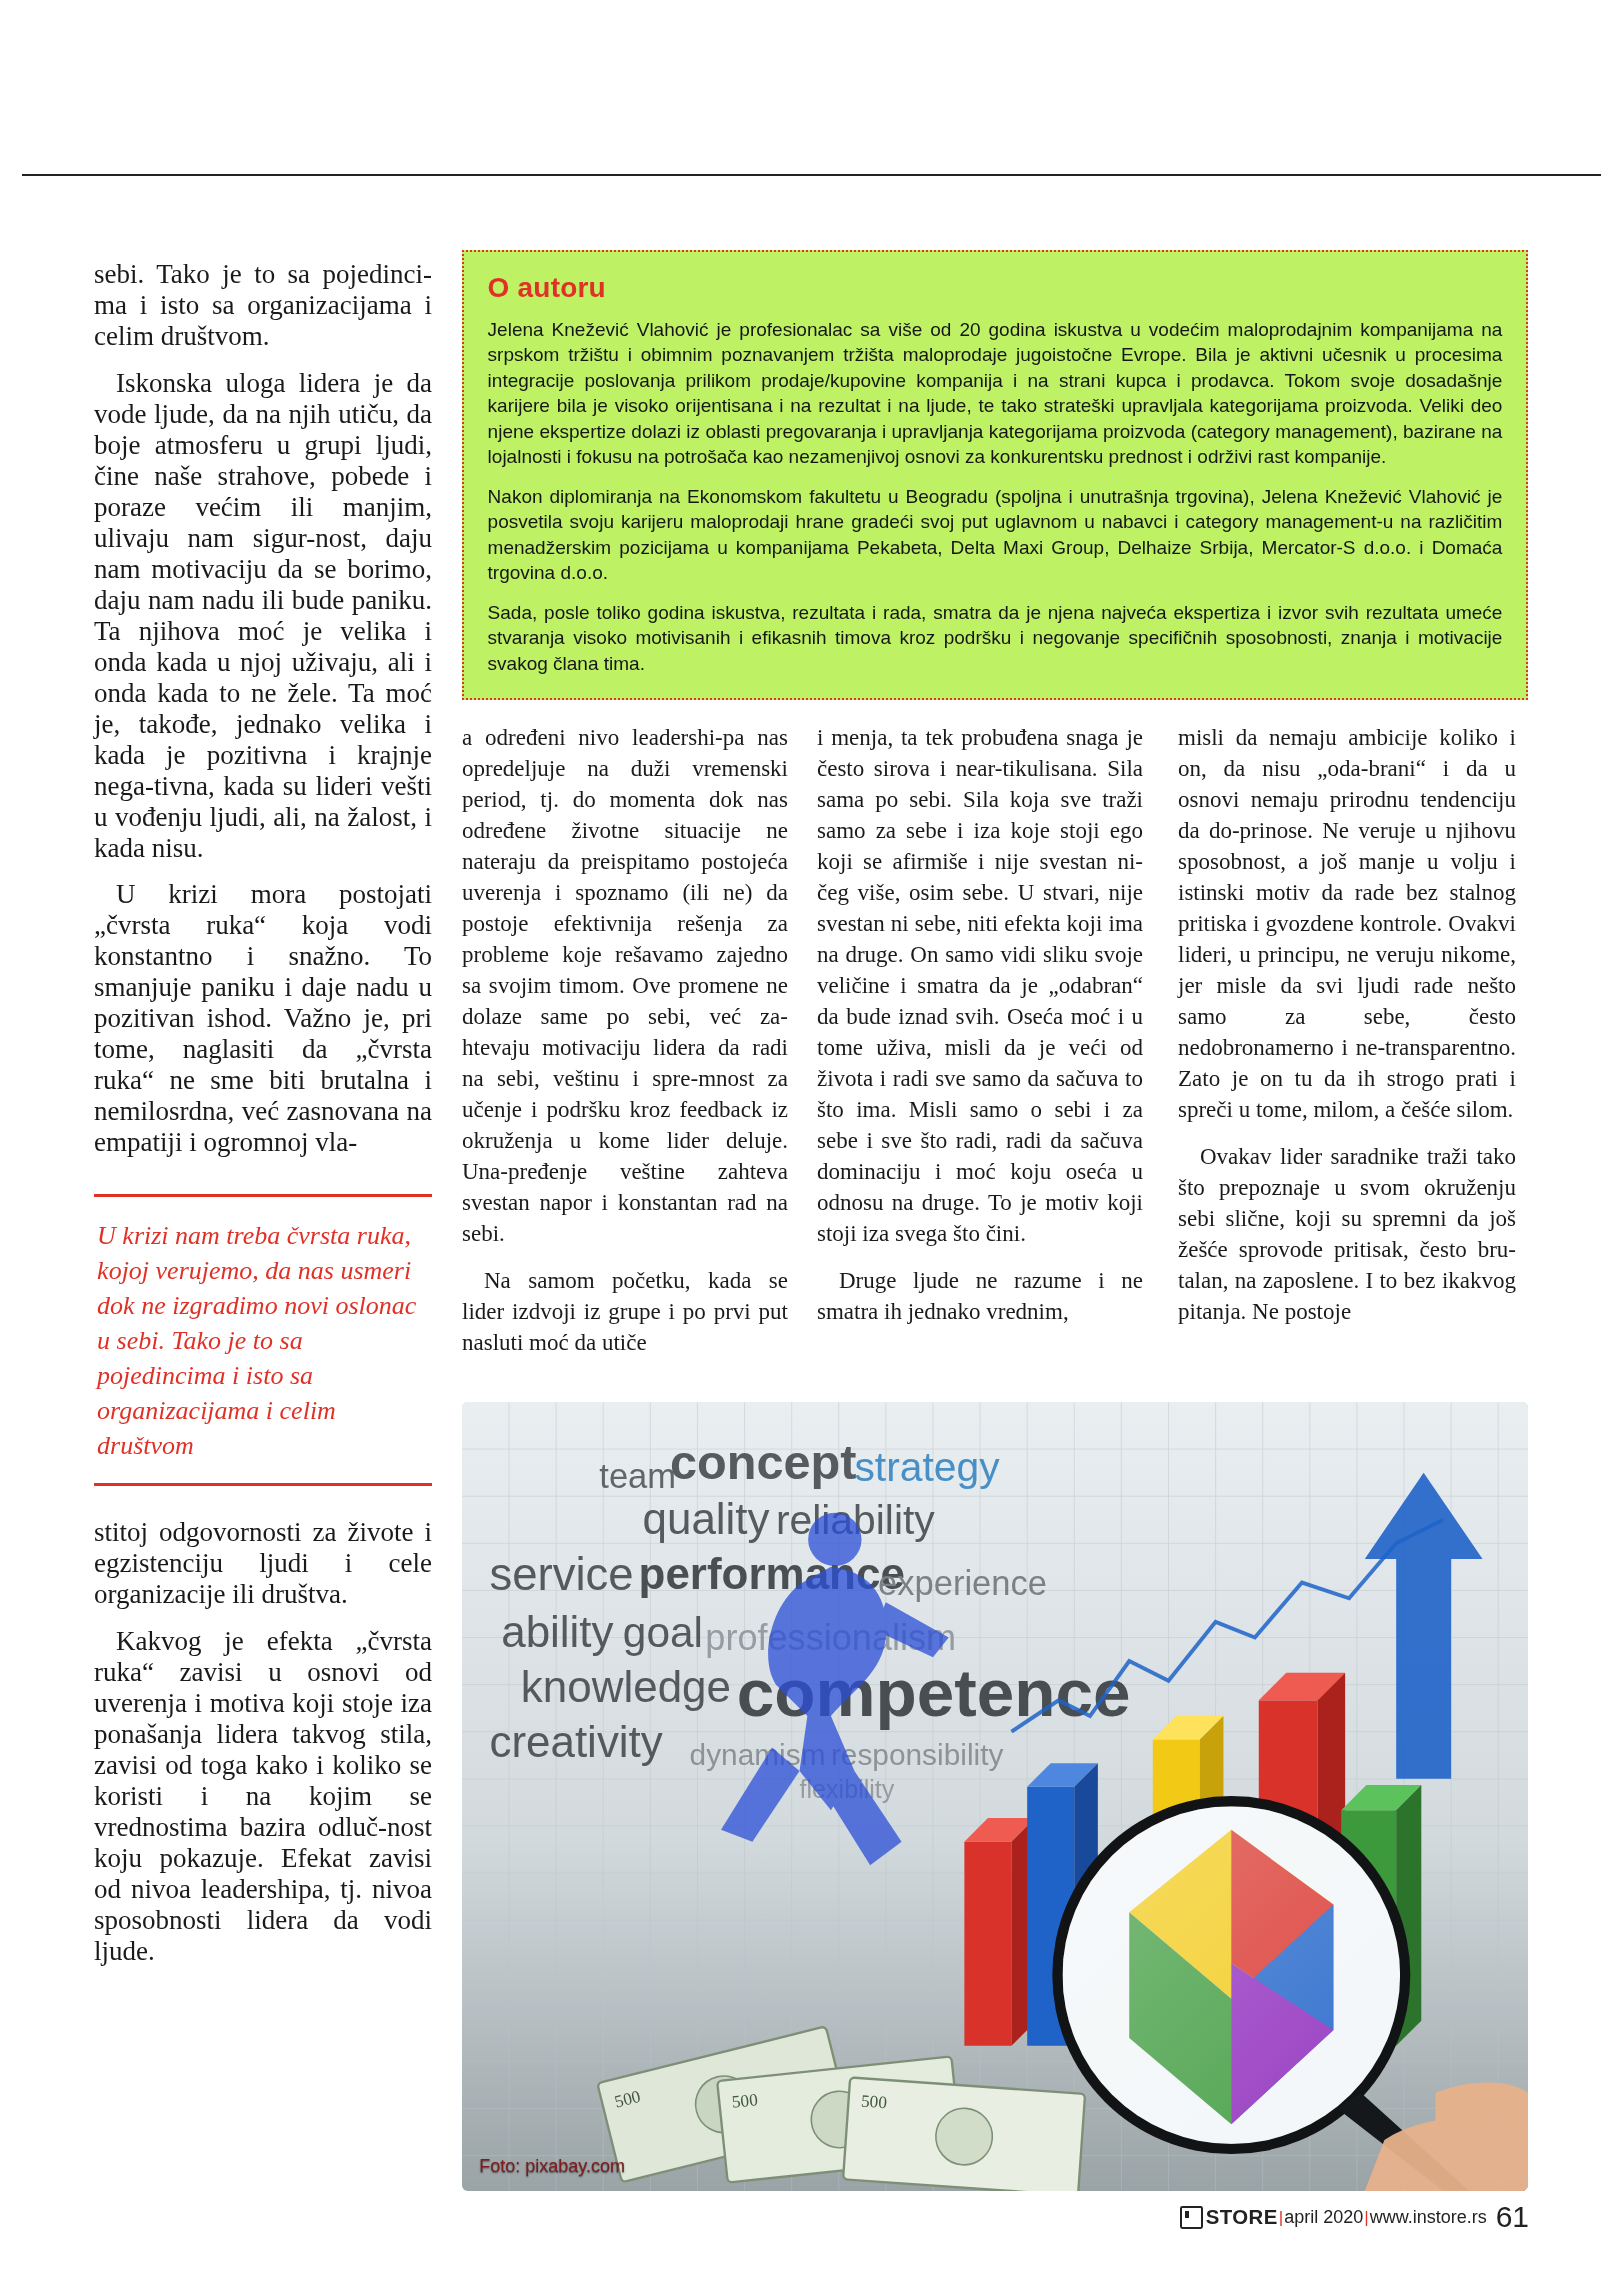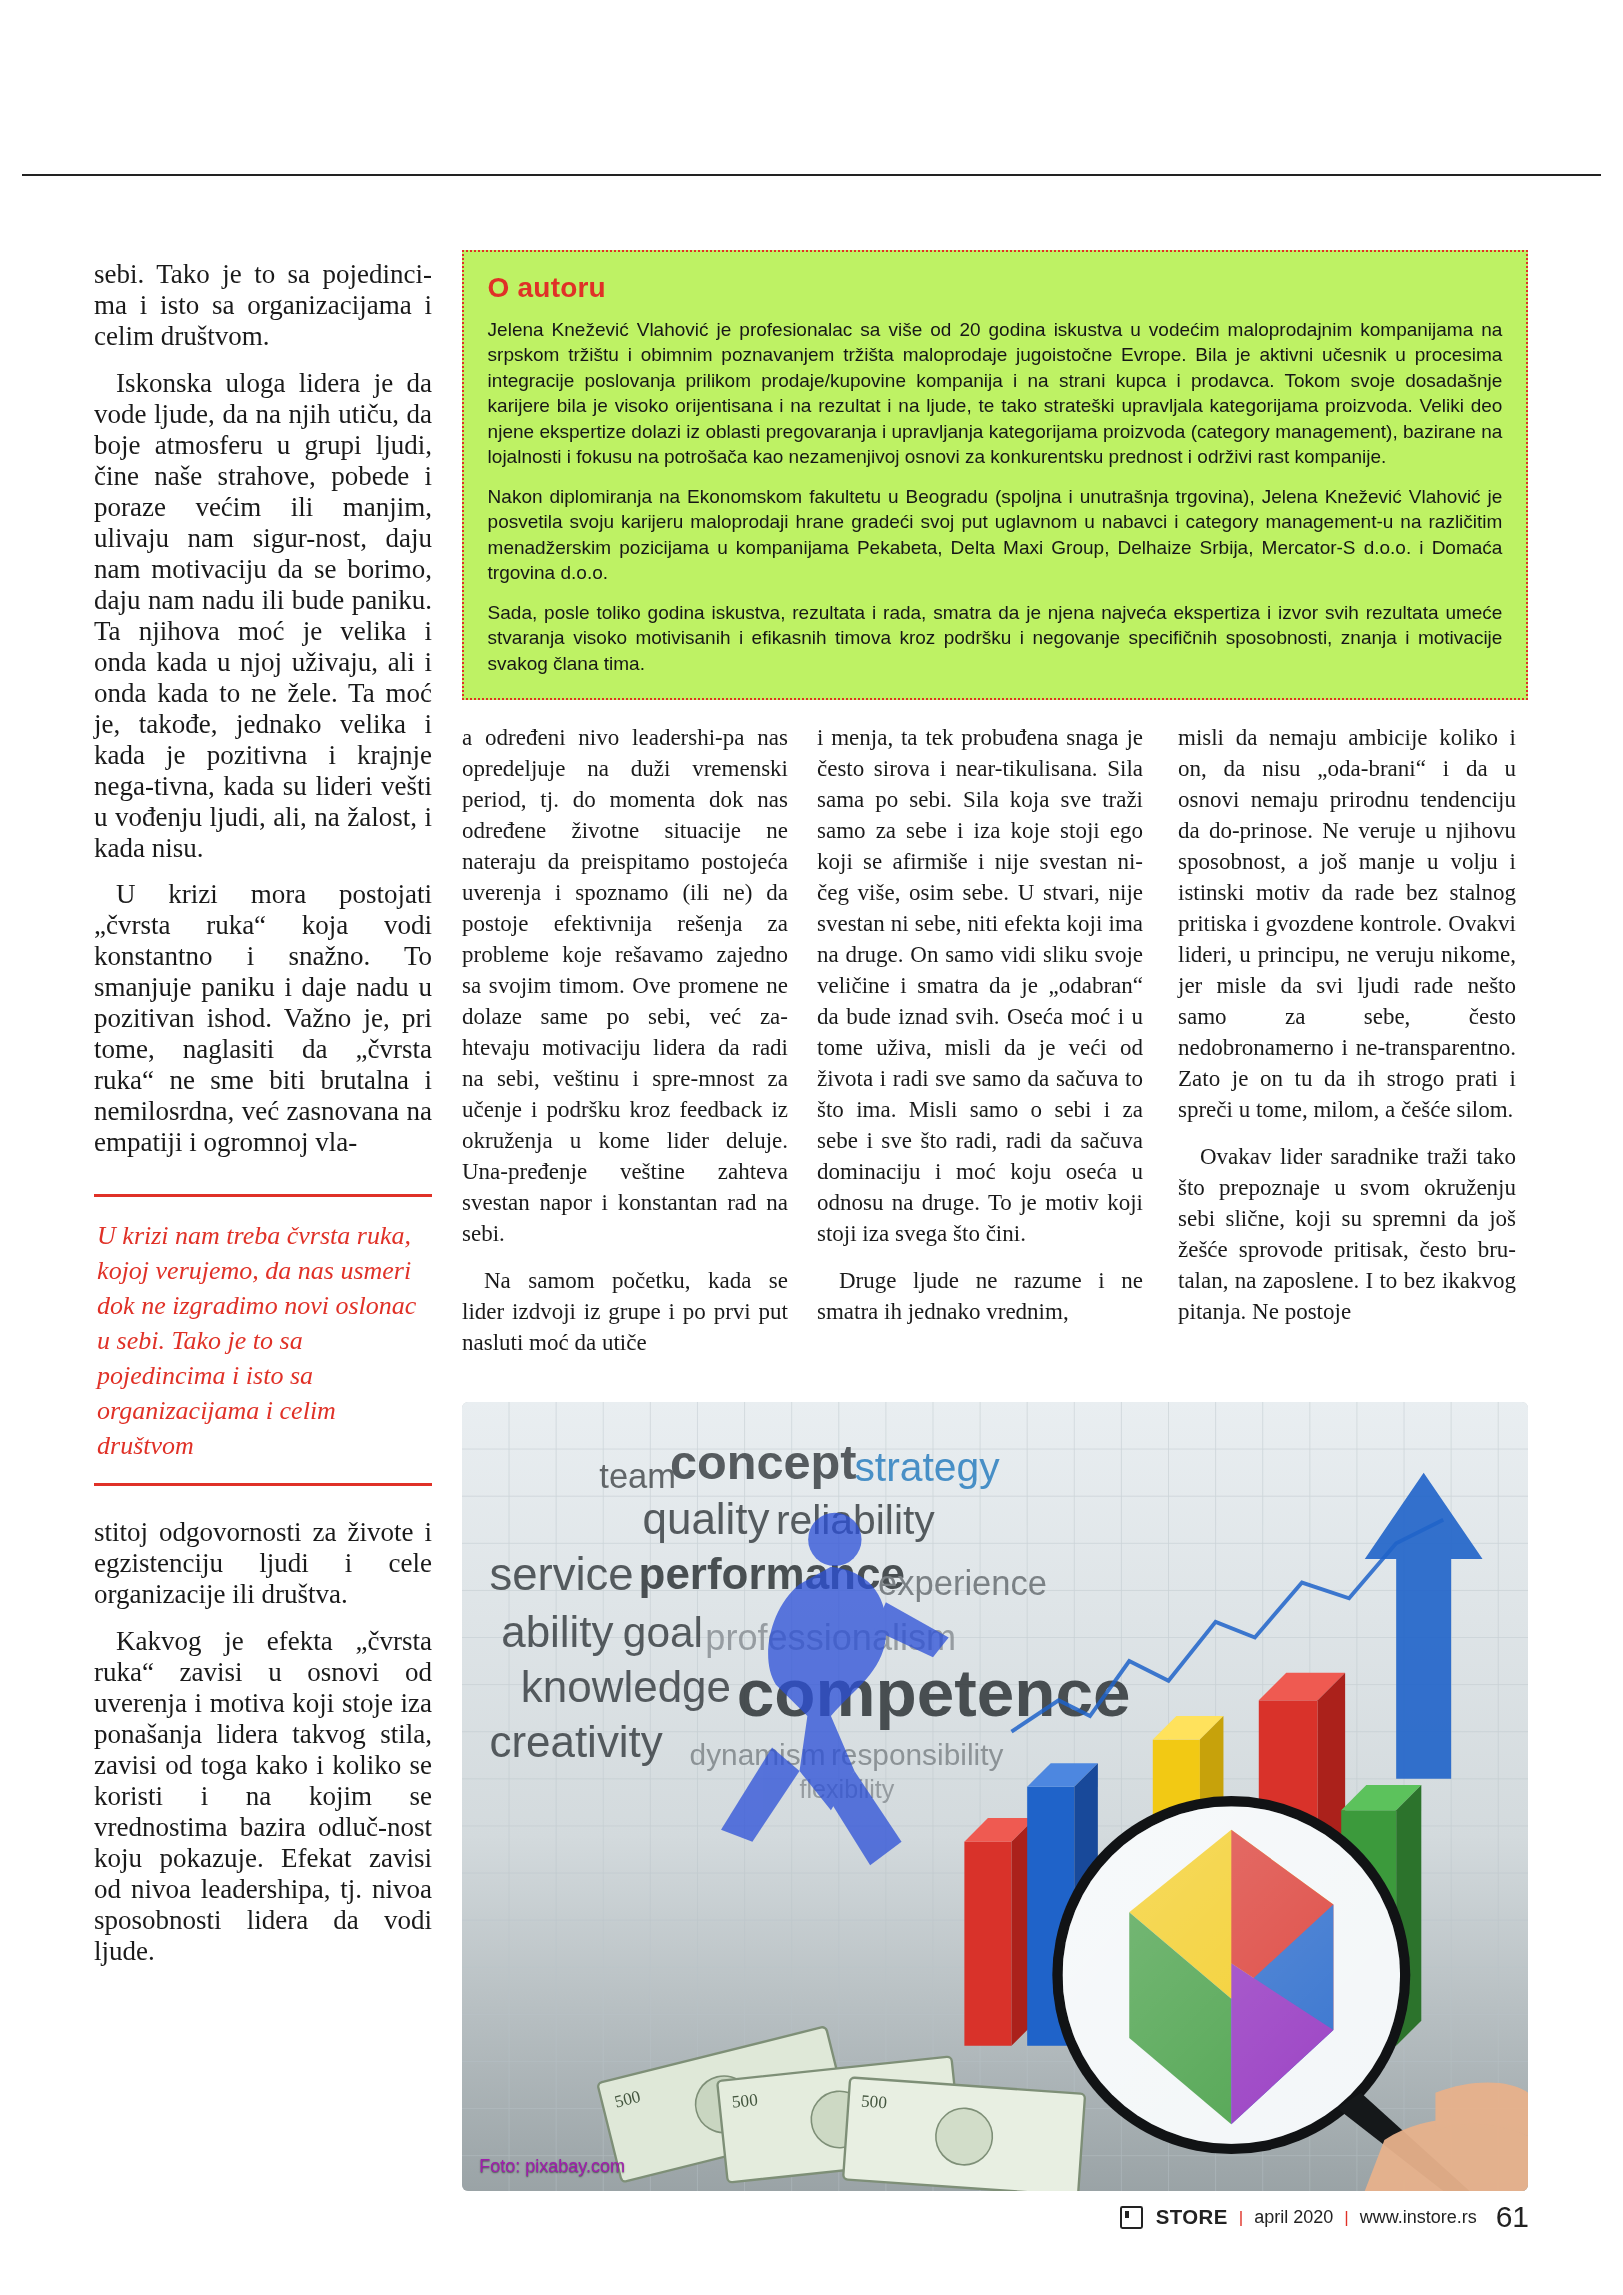--- a/index.html
+++ b/index.html
@@ -107,33 +107,33 @@
     height: 789px;
     overflow: hidden;
     background: #cfd3d6;
     border-radius: 6px;
   }
   .photo svg { display: block; width: 100%; height: 100%; }
   .photo-credit {
     position: absolute;
     left: 17.3px;
     bottom: 14px;
-    color: #a21caf;
+    color: #7f1d1d;
     font-family: "Liberation Sans", sans-serif;
     font-size: 18px;
     text-shadow: 0 0.8px 1.6px rgba(0,0,0,.6);
   }
   
   .footer {
     position: absolute;
     right: 94px;
     bottom: 61px;
     display: flex;
     align-items: center;
-    gap: 11px;
+    gap: 1px;
     font-family: "Liberation Sans", sans-serif;
     font-size: 18px;
     color: #222;
   }
   .footer .brand {
     font-weight: bold;
     font-size: 20.4px;
     letter-spacing: 0.4px;
   }
   .footer .sep {

